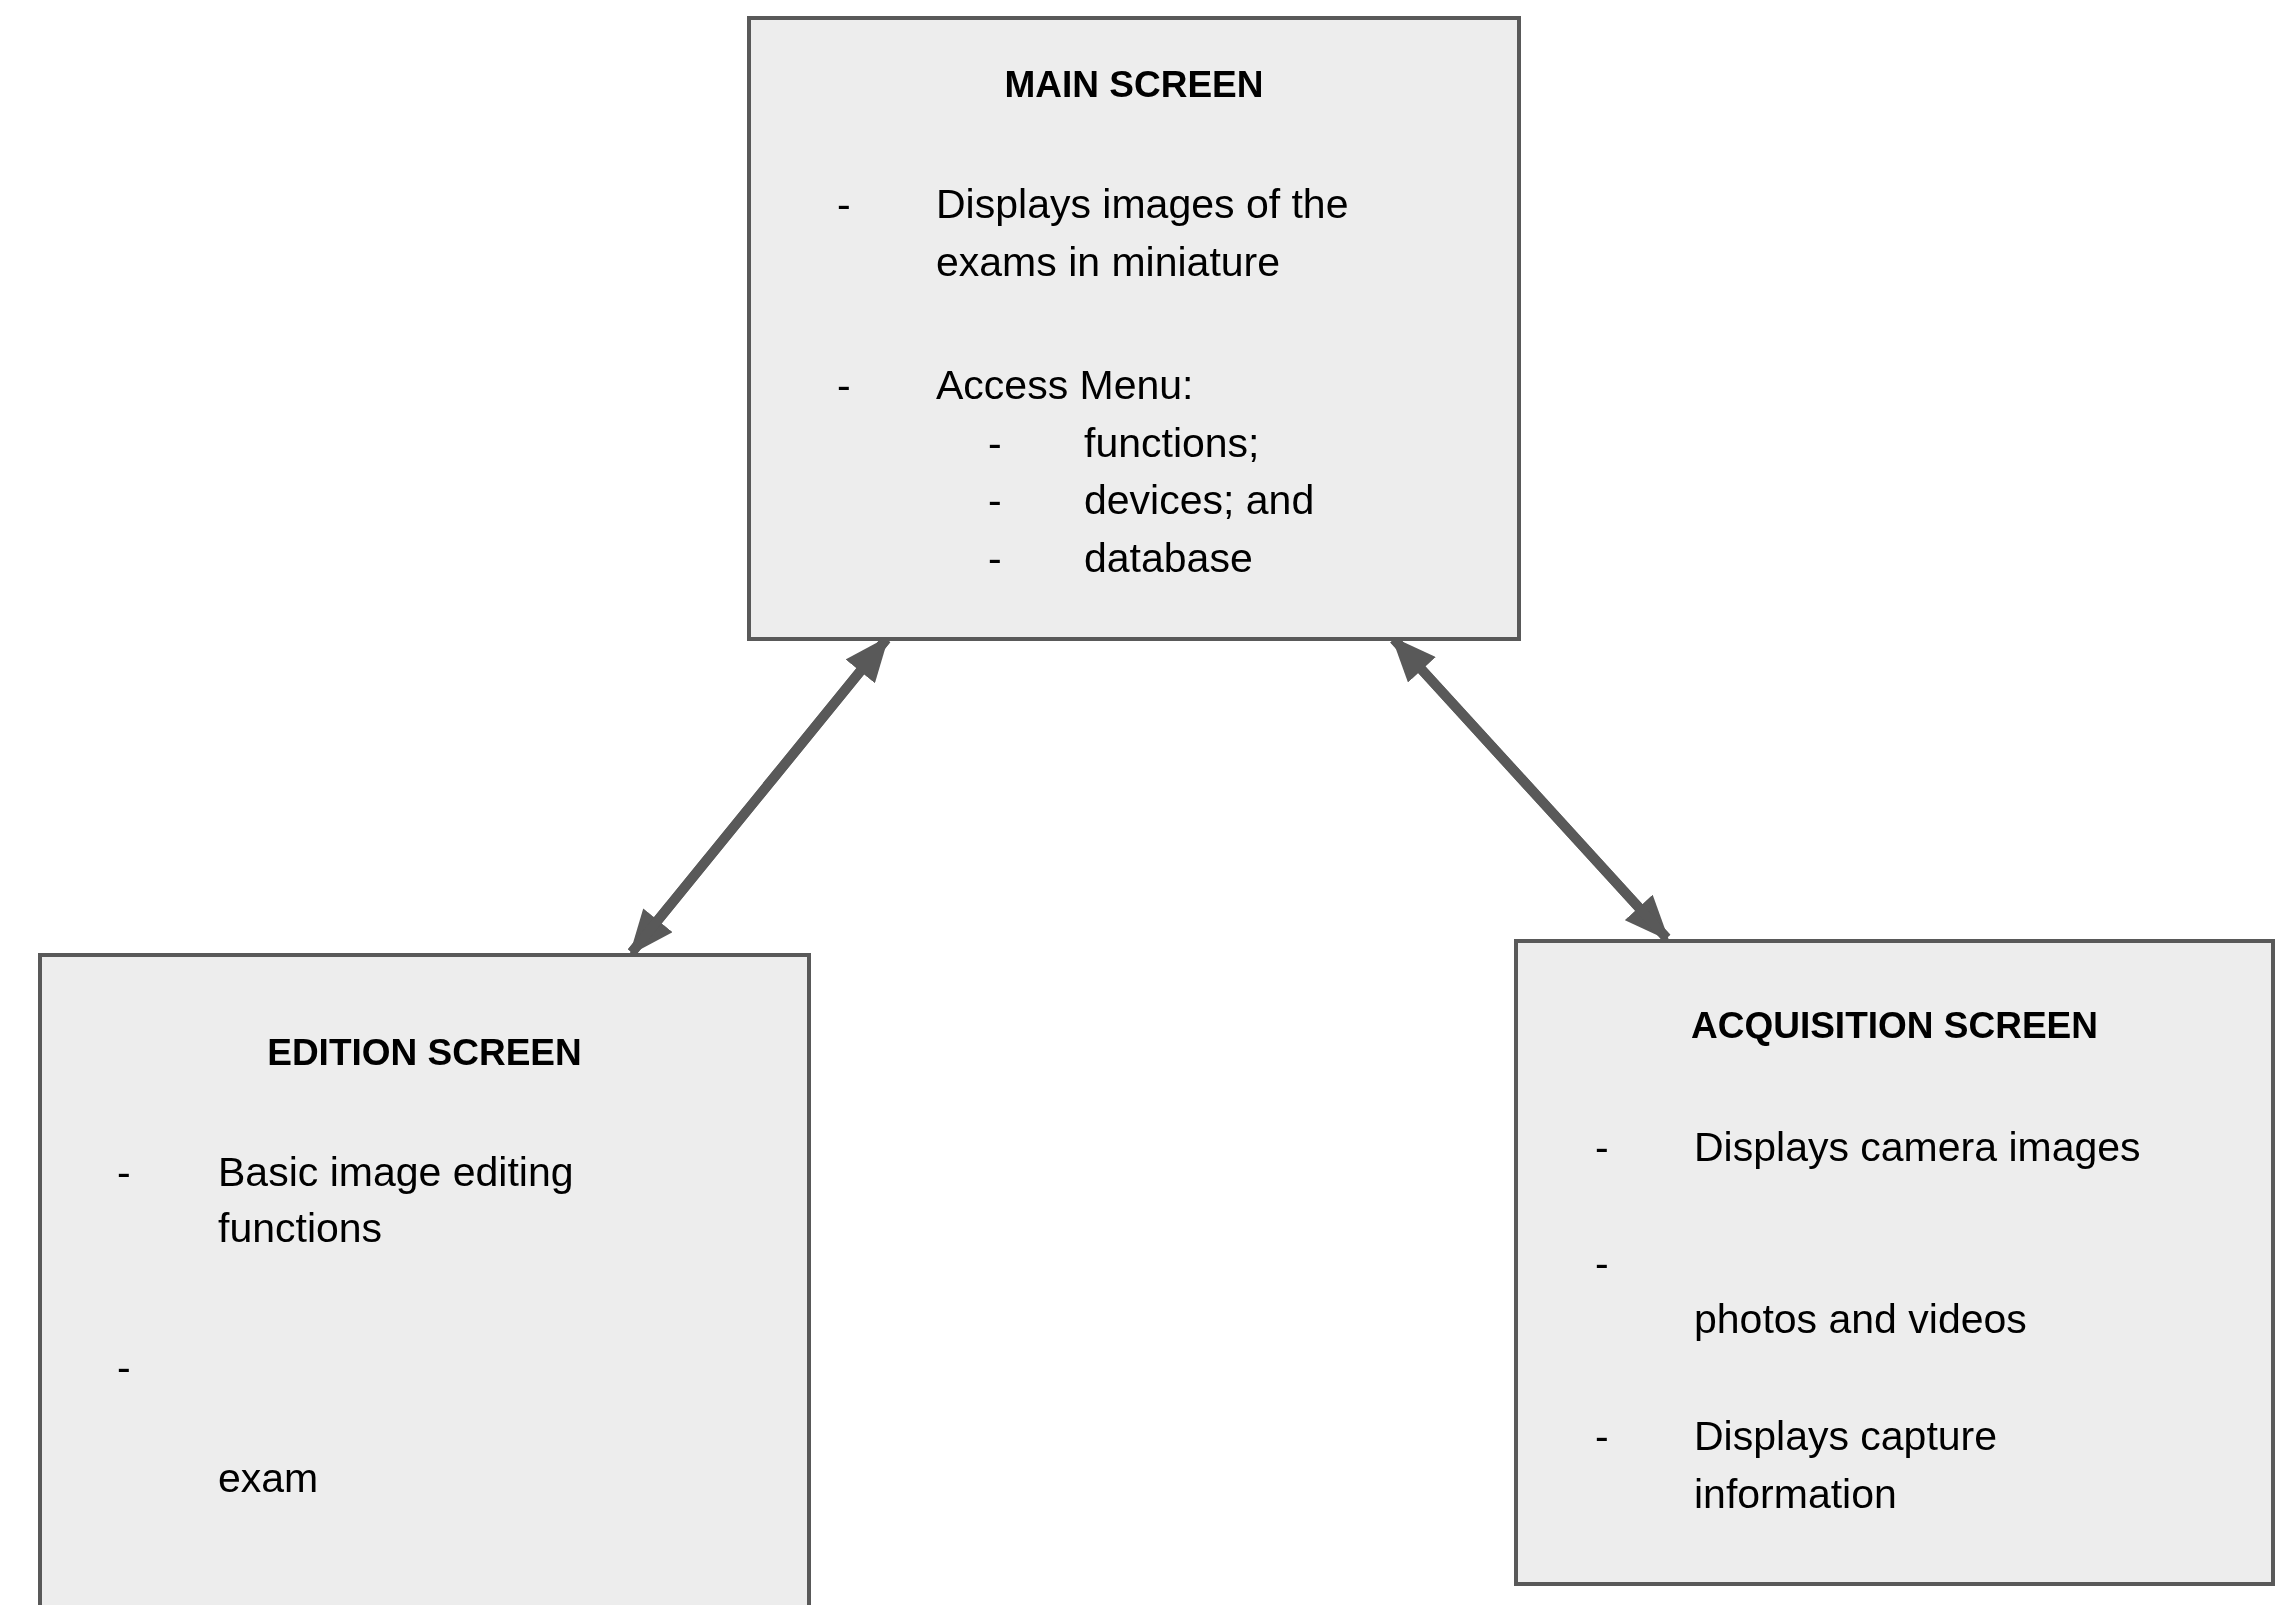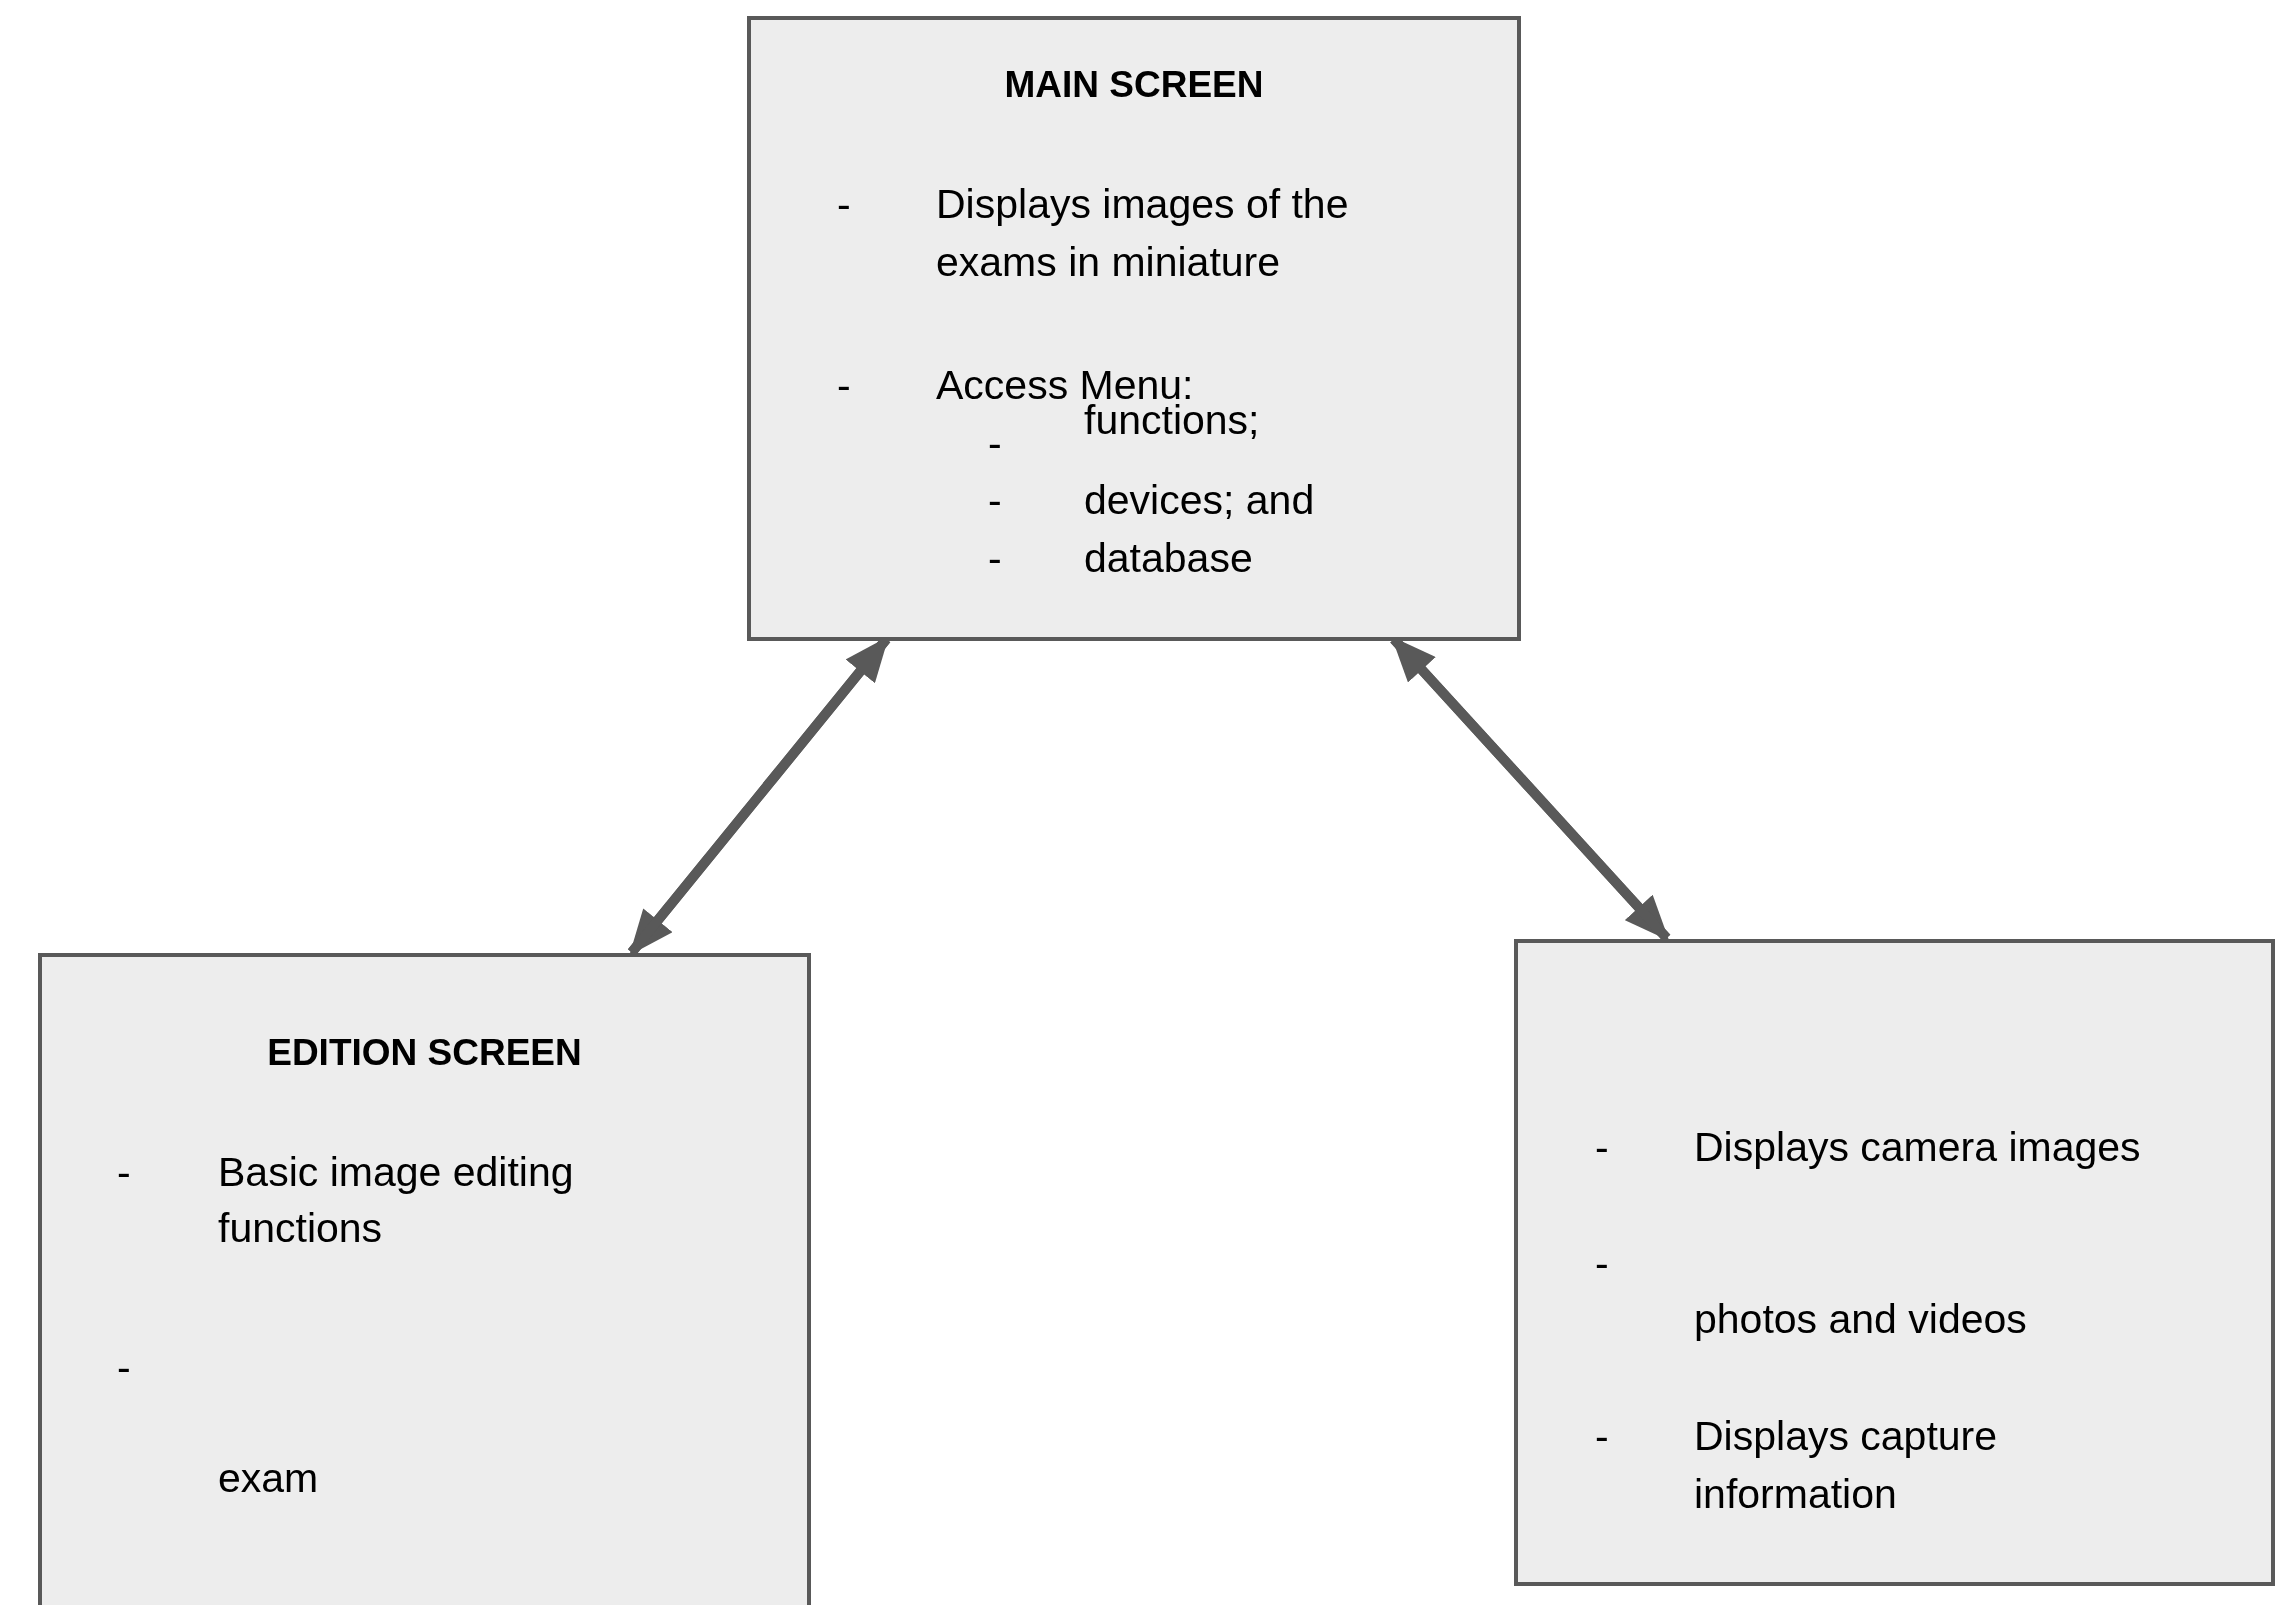--- a/index.html
+++ b/index.html
@@ -66,41 +66,42 @@
   <div class="box-title" style="top:46px">MAIN SCREEN</div>
 
   <span class="dash" style="left:86px;top:164px">-</span>
   <div class="line" style="left:185px;top:164px">Displays images of the</div>
   <div class="line" style="left:185px;top:222px">exams in miniature</div>
 
   <span class="dash" style="left:86px;top:345px">-</span>
   <div class="line" style="left:185px;top:345px">Access Menu:</div>
 
   <span class="dash" style="left:237px;top:403px">-</span>
-  <div class="line" style="left:333px;top:380px">functions;</div>
+  <div class="line" style="left:333px;top:403px">functions;</div>
 
   <span class="dash" style="left:237px;top:460px">-</span>
   <div class="line" style="left:333px;top:460px">devices; and</div>
 
   <span class="dash" style="left:237px;top:518px">-</span>
   <div class="line" style="left:333px;top:518px">database</div>
 </div>
 
 <div class="box" id="edition-box">
   <div class="box-title" style="top:77px">EDITION SCREEN</div>
 
   <span class="dash" style="left:75px;top:195px">-</span>
   <div class="line" style="left:176px;top:195px">Basic image editing</div>
   <div class="line" style="left:176px;top:251px">functions</div>
 
   <span class="dash" style="left:75px;top:390px">-</span>
   <div class="line" style="left:176px;top:501px">exam</div>
 </div>
 
 <div class="box" id="acquisition-box">
+  <div class="box-title" style="top:64px">ACQUISITION SCREEN</div>
 
   <span class="dash" style="left:77px;top:184px">-</span>
   <div class="line" style="left:176px;top:184px">Displays camera images</div>
 
   <span class="dash" style="left:77px;top:300px">-</span>
   <div class="line" style="left:176px;top:356px">photos and videos</div>
 
   <span class="dash" style="left:77px;top:473px">-</span>
   <div class="line" style="left:176px;top:473px">Displays capture</div>
   <div class="line" style="left:176px;top:531px">information</div>

